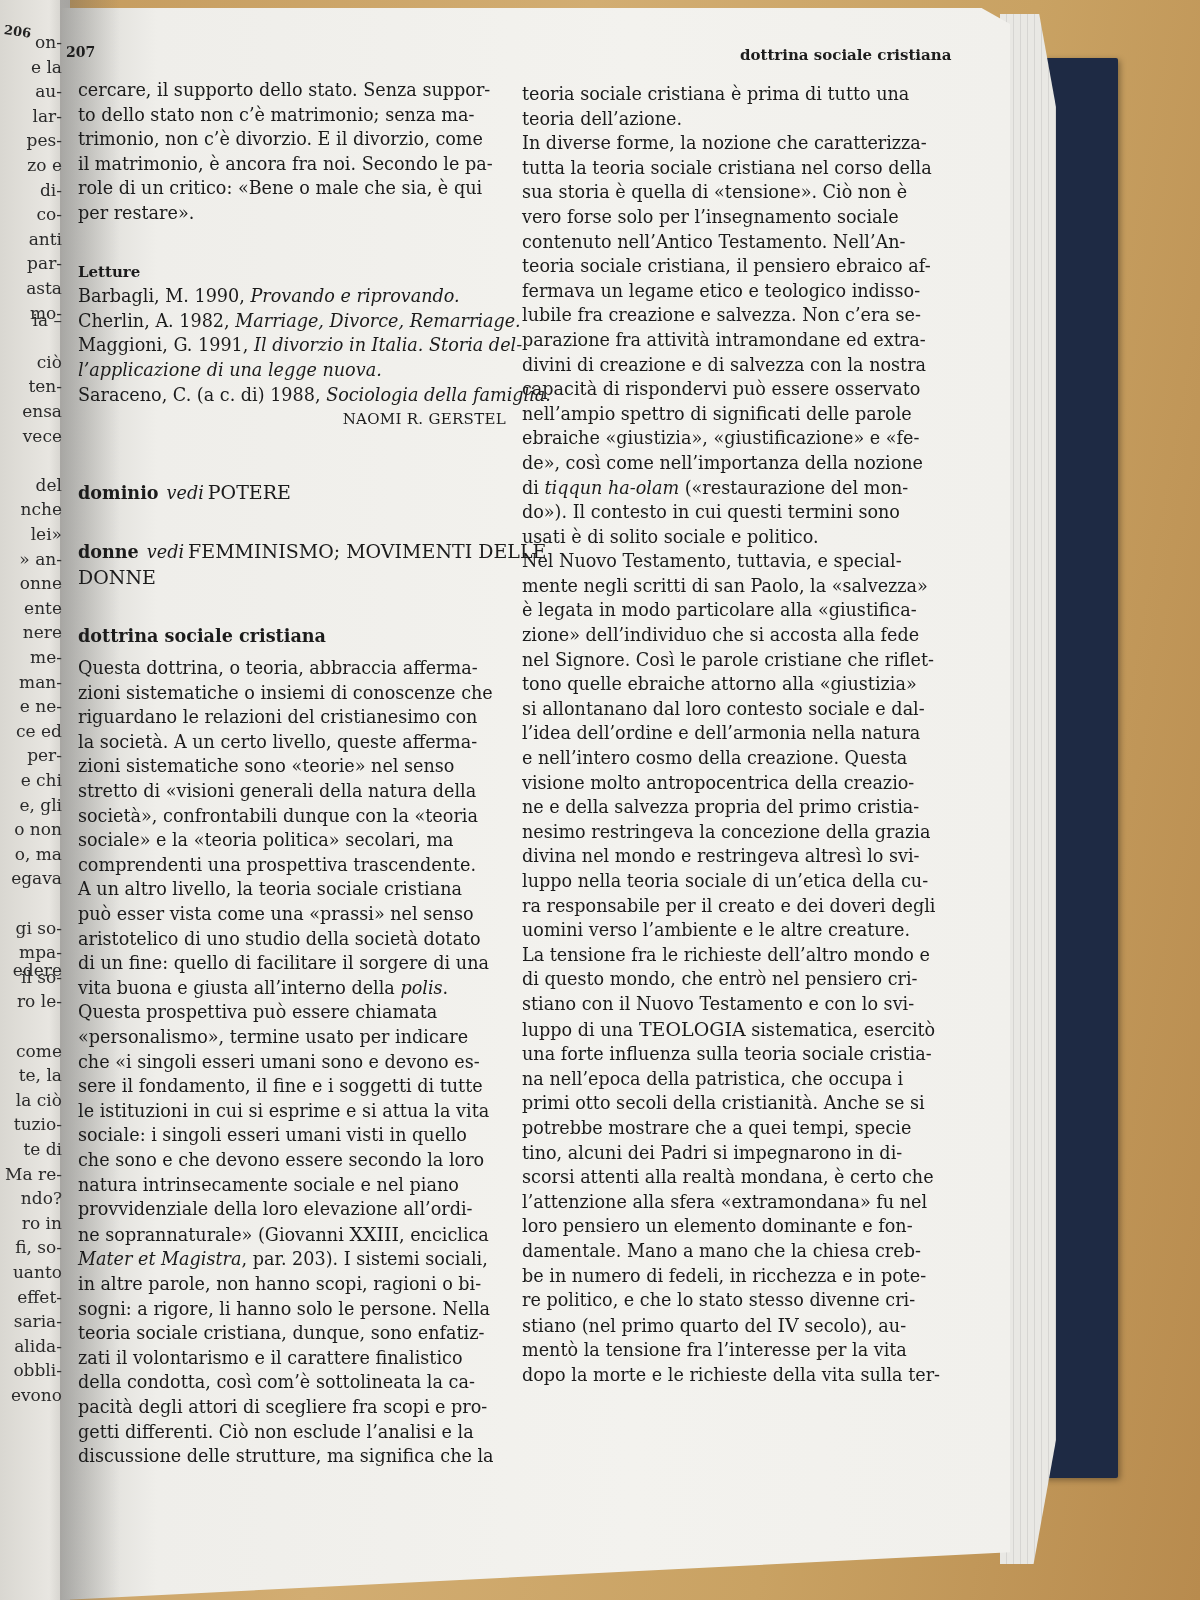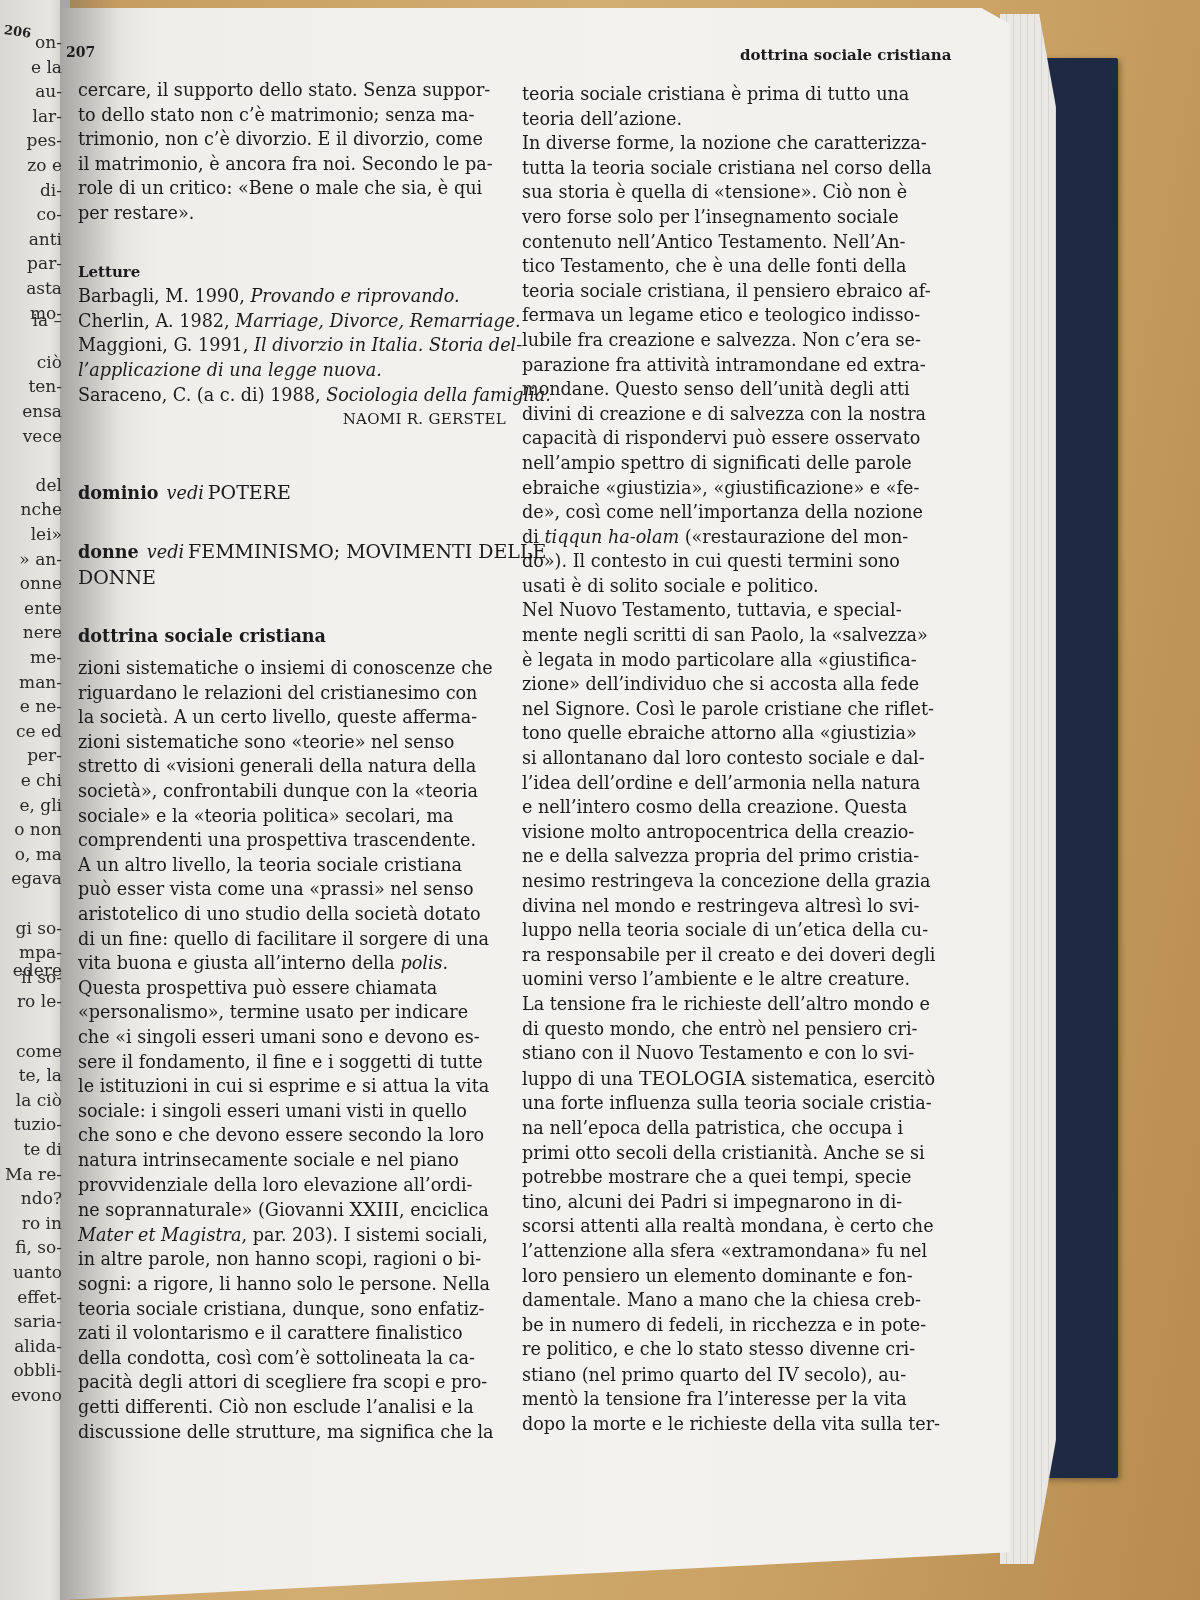--- a/index.html
+++ b/index.html
@@ -158,20 +158,21 @@
   <div class="gap-m"></div>
   <div class="gap-s"></div>
   <span class="line"><span class="entry-term">dominio</span><span class="vedi">vedi</span><span class="sc">POTERE</span></span>
   <div class="gap-m"></div>
   <span class="line"><span class="entry-term">donne</span><span class="vedi">vedi</span><span class="sc">FEMMINISMO; MOVIMENTI DELLE</span></span>
   <span class="line sc">DONNE</span>
   <div class="gap-m"></div>
   <span class="line article-title">dottrina sociale cristiana</span>
   <div style="height:8px"></div>
   <div>
+      <span class="line">Questa dottrina, o teoria, abbraccia afferma-</span>
       <span class="line">zioni sistematiche o insiemi di conoscenze che</span>
       <span class="line">riguardano le relazioni del cristianesimo con</span>
       <span class="line">la società. A un certo livello, queste afferma-</span>
       <span class="line">zioni sistematiche sono «teorie» nel senso</span>
       <span class="line">stretto di «visioni generali della natura della</span>
       <span class="line">società», confrontabili dunque con la «teoria</span>
       <span class="line">sociale» e la «teoria politica» secolari, ma</span>
       <span class="line">comprendenti una prospettiva trascendente.</span>
       <span class="line">A un altro livello, la teoria sociale cristiana</span>
       <span class="line">può esser vista come una «prassi» nel senso</span>
@@ -206,26 +207,24 @@
 
 <div class="col col-right">
   <div>
       <span class="line">teoria sociale cristiana è prima di tutto una</span>
       <span class="line">teoria dell’azione.</span>
       <span class="line">In diverse forme, la nozione che caratterizza-</span>
       <span class="line">tutta la teoria sociale cristiana nel corso della</span>
       <span class="line">sua storia è quella di «tensione». Ciò non è</span>
       <span class="line">vero forse solo per l’insegnamento sociale</span>
       <span class="line">contenuto nell’Antico Testamento. Nell’An-</span>
-      <span class="line">tico Testamento, che è una delle fonti della</span>
       <span class="line">teoria sociale cristiana, il pensiero ebraico af-</span>
       <span class="line">fermava un legame etico e teologico indisso-</span>
       <span class="line">lubile fra creazione e salvezza. Non c’era se-</span>
       <span class="line">parazione fra attività intramondane ed extra-</span>
-      <span class="line">mondane. Questo senso dell’unità degli atti</span>
       <span class="line">divini di creazione e di salvezza con la nostra</span>
       <span class="line">capacità di rispondervi può essere osservato</span>
       <span class="line">nell’ampio spettro di significati delle parole</span>
       <span class="line">ebraiche «giustizia», «giustificazione» e «fe-</span>
       <span class="line">de», così come nell’importanza della nozione</span>
     </div>
   <span class="line"><span>di </span><i>tiqqun ha-olam</i><span> («restaurazione del mon-</span></span>
   <div>
       <span class="line">do»). Il contesto in cui questi termini sono</span>
       <span class="line">usati è di solito sociale e politico.</span>

